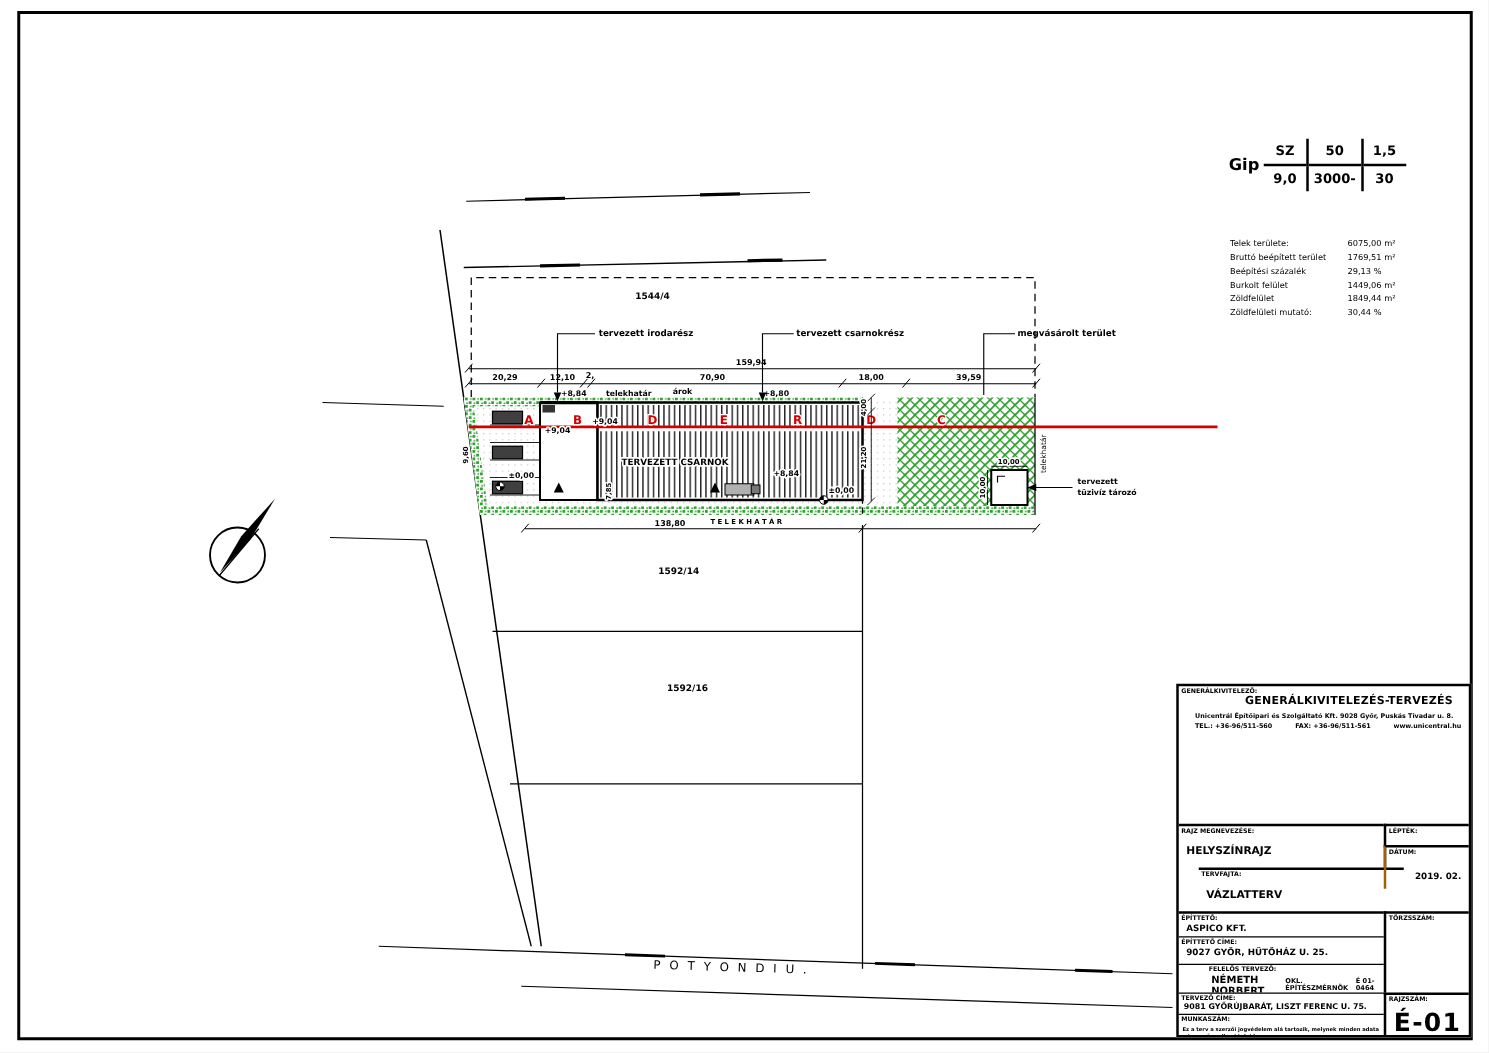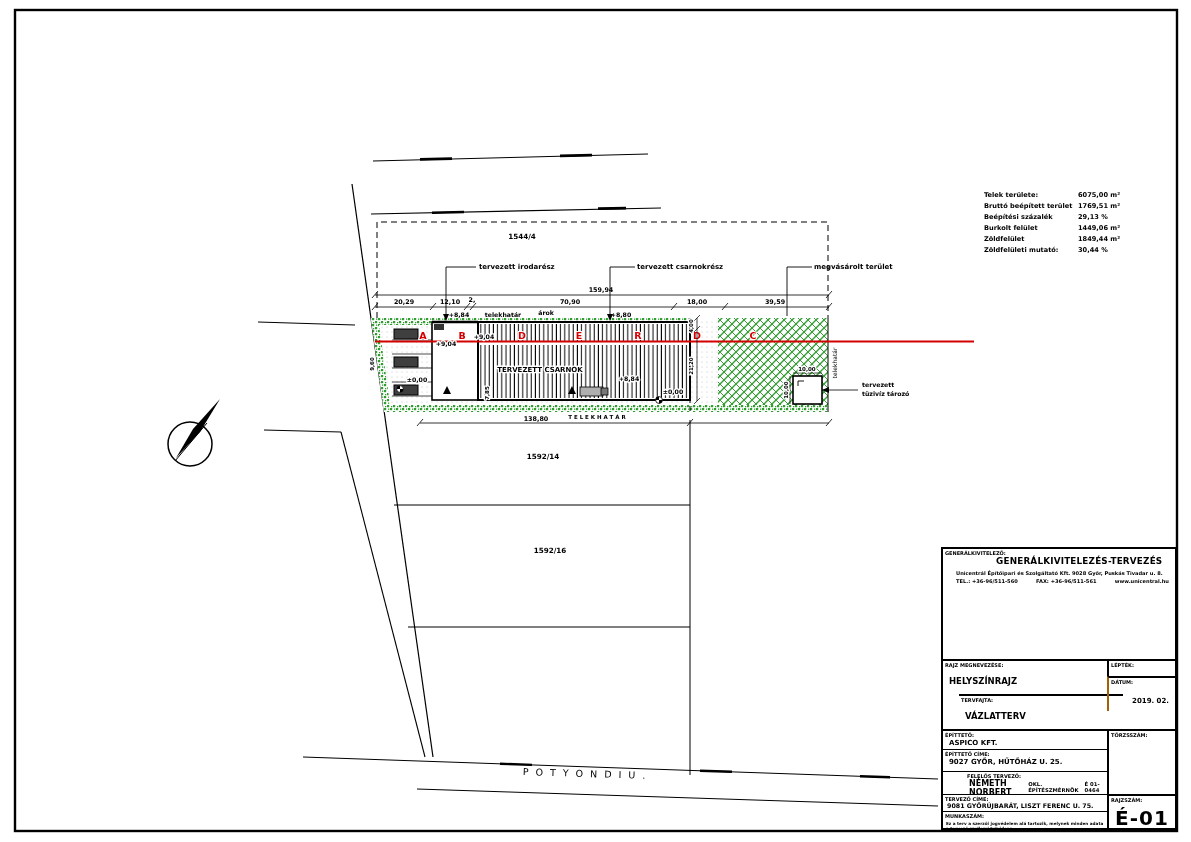--- a/index.html
+++ b/index.html
@@ -14,21 +14,21 @@
   .parceltxt{font-size:7.2px;font-weight:bold;}
   
   #gip{position:absolute;left:983px;top:111px;display:flex;align-items:center;}
   #gip .code{font-size:13px;font-weight:bold;width:28px;}
   #gip table{border-collapse:collapse;font-size:10.5px;font-weight:bold;text-align:center;}
   #gip td{padding:1px 4px;height:18px;min-width:26px;}
   #gip td.c2,#gip td.c3{border-left:2px solid #000;}
   #gip tr.r2 td{border-top:2px solid #000;}
   
   #stats{position:absolute;left:984px;top:190px;width:158px;}
-  #stats .row{display:flex;font-size:6.6px;font-weight:bold;line-height:11px;}
+  #stats .row{display:flex;font-size:6.6px;font-weight:normal;line-height:11px;}
   #stats .lab{flex:1;}
   #stats .val{width:64px;}
   
   #tb{position:absolute;left:941px;top:547px;width:236px;height:283px;border:2px solid #000;box-sizing:border-box;background:#fff;}
   #tb .cell{position:absolute;box-sizing:border-box;overflow:hidden;}
   .lbl{font-size:5px;font-weight:bold;padding:1px 2px 0 2px;}
   .val8{font-size:8.5px;font-weight:bold;padding:2px 6px;}
   .val7{font-size:7px;font-weight:bold;padding:1px 6px;}
   #logo{font-size:27px;font-weight:bold;letter-spacing:0px;line-height:28px;padding-left:12px;}
   #logosub{font-size:8.8px;font-weight:bold;padding-left:13px;letter-spacing:0.2px;margin-left:40px;}
@@ -225,20 +225,37 @@
     </g>
     <text class="dimtxt" x="536" y="421" text-anchor="middle">138,80</text>
 
     <g>
       <circle cx="190" cy="444" r="22" fill="none" stroke="#000" stroke-width="1.5"></circle>
       <line x1="175" y1="461" x2="207" y2="423" stroke="#000" stroke-width="1"></line>
       <polygon points="220,399 200,432 176,458 193,429" fill="#000"></polygon>
     </g>
   </svg>
 
+  <div id="gip">
+    <div class="code">Gip</div>
+    <table>
+      <tbody>
+          <tr class="r1">
+        <td class="c1">SZ</td>
+        <td class="c2">50</td>
+        <td class="c3">1,5</td>
+      </tr>
+      <tr class="r2">
+        <td class="c1">9,0</td>
+        <td class="c2">3000-</td>
+        <td class="c3">30</td>
+      </tr>
+    </tbody>
+      </table>
+  </div>
 
   <div id="stats">
     <div class="row">
         <span class="lab">Telek területe:</span>
         <span class="val">6075,00 m²</span>
       </div>
     <div class="row">
         <span class="lab">Bruttó beépített terület</span>
         <span class="val">1769,51 m²</span>
       </div>

